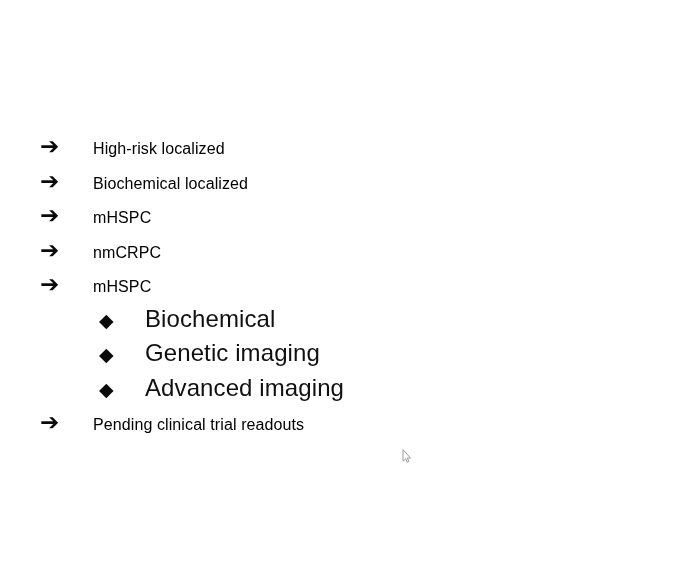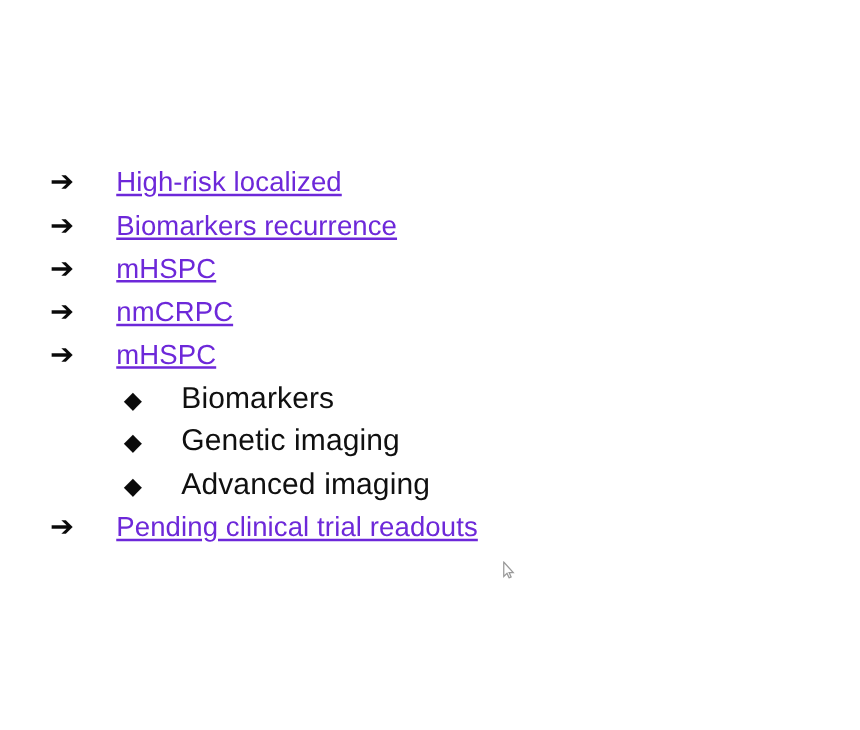--- a/index.html
+++ b/index.html
@@ -50,25 +50,24 @@
     display: inline-block;
     width: 53px;
     flex: 0 0 53px;
     font-size: 23px;
     font-weight: 700;
     color: #0a0a0a;
     font-family: "DejaVu Sans", sans-serif;
     line-height: 34.5px;
   }
   .level-1 .row-label {
-    font-size: 22px;
-    color: #6d28d9;
+    font-size: 16px;
+    color: #000000;
     letter-spacing: 0.1px;
     line-height: 34.5px;
-    text-decoration: underline;
   }
 
   
   .level-2 {
     padding-left: 99px;
   }
   .level-2 .marker {
     display: inline-block;
     width: 46px;
     flex: 0 0 46px;
@@ -98,37 +97,37 @@
 
 <div id="slide" style="background: rgb(255, 255, 255);">
 
   <ul id="bullet-list">
       <li class="bullet-row level-1">
         <span class="marker">➔</span>
         <span class="row-label">High-risk localized</span>
       </li>
       <li class="bullet-row level-1">
         <span class="marker">➔</span>
-        <span class="row-label">Biomarkers recurrence</span>
+        <span class="row-label">Biochemical localized</span>
       </li>
       <li class="bullet-row level-1">
         <span class="marker">➔</span>
         <span class="row-label">mHSPC</span>
       </li>
       <li class="bullet-row level-1">
         <span class="marker">➔</span>
         <span class="row-label">nmCRPC</span>
       </li>
       <li class="bullet-row level-1">
         <span class="marker">➔</span>
         <span class="row-label">mHSPC</span>
       </li>
       <li class="bullet-row level-2">
         <span class="marker">◆</span>
-        <span class="row-label">Biomarkers</span>
+        <span class="row-label">Biochemical</span>
       </li>
       <li class="bullet-row level-2">
         <span class="marker">◆</span>
         <span class="row-label">Genetic imaging</span>
       </li>
       <li class="bullet-row level-2">
         <span class="marker">◆</span>
         <span class="row-label">Advanced imaging</span>
       </li>
       <li class="bullet-row level-1">

